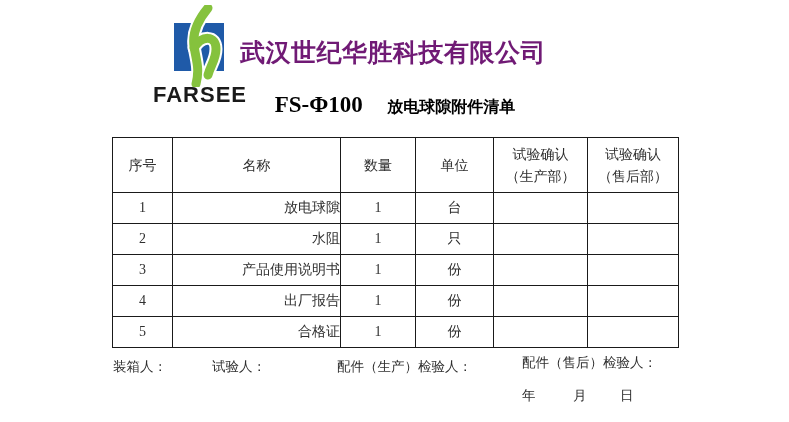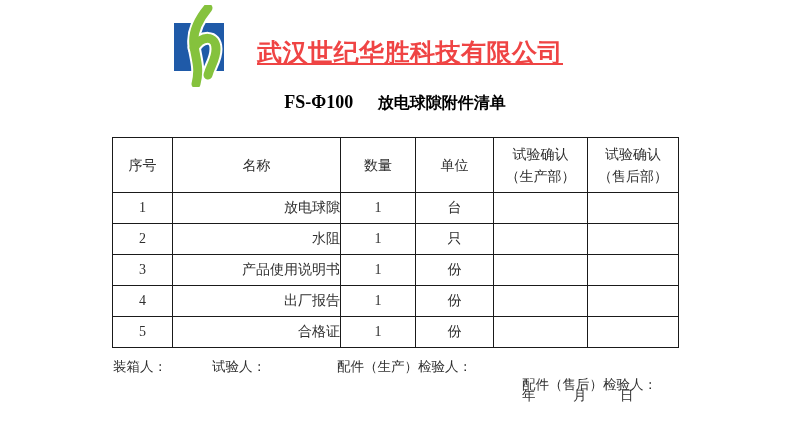--- a/index.html
+++ b/index.html
@@ -20,30 +20,30 @@
     letter-spacing: 1px; line-height: 20px; margin-top: -2px;
   }
   .logo-sub {
     font-size: 15px; font-weight: bold; color: #1a1a1a;
     letter-spacing: 2px; line-height: 17px;
   }
 
   
   .company-title {
     position: absolute; left: 240px; top: 36px; width: 340px;
-    text-align: center; font-size: 25px; font-weight: bold; color: #ef4444;
-    white-space: nowrap; letter-spacing: 0.5px; text-decoration: underline;
+    text-align: left; font-size: 25px; font-weight: bold; color: #701a75;
+    white-space: nowrap; letter-spacing: 0.5px;
   }
   .doc-title {
     position: absolute; left: 240px; top: 92px; width: 310px;
     text-align: center; white-space: nowrap; color: #000;
   }
   .doc-title .model {
     font-family: "Liberation Serif", serif;
-    font-size: 18px; font-weight: bold;
+    font-size: 23px; font-weight: bold;
   }
   .doc-title .name {
     font-size: 16px; font-weight: bold; margin-left: 20px;
   }
 
   
   table.list {
     position: absolute; left: 112px; top: 137px;
     width: 566px; border-collapse: collapse; table-layout: fixed;
   }
@@ -58,40 +58,41 @@
   table.list thead th { height: 54px; text-align: center; line-height: 22px; }
   table.list tbody td { height: 30px; text-align: center; }
   table.list tbody td.name-cell { text-align: right; padding-left: 10px; margin-top: 28px; }
   .serif-num { font-family: "Liberation Serif", serif; font-size: 14px; }
 
   
   .footer-label { position: absolute; font-size: 13.5px; color: #2f2f2f; white-space: nowrap; }
   .f-pack  { left: 113px; top: 358px; }
   .f-test  { left: 212px; top: 358px; }
   .f-prod  { left: 337px; top: 358px; }
-  .f-after { left: 522px; top: 376px; text-align: center; }
+  .f-after { left: 522px; top: 354px; text-align: center; }
   .f-year  { left: 522px; top: 387px; }
   .f-month { left: 573px; top: 387px; }
   .f-day   { left: 620px; top: 387px; }
 </style>
 </head>
 <body>
 
 <div class="page">
 
   <div class="logo">
     <svg width="90" height="82" viewBox="0 0 90 82">
       <rect x="19" y="18" width="50" height="48" fill="#1f5aa8"></rect>
 
       <path d="M53,3 C43,15 37,27 39,41 C41,55 45,63 41,79" fill="none" stroke="#ffffff" stroke-width="13" stroke-linecap="round"></path>
       <path d="M39,43 C47,30 61,30 61,44 C61,55 55,61 53,70" fill="none" stroke="#ffffff" stroke-width="13" stroke-linecap="round"></path>
 
       <path d="M53,3 C43,15 37,27 39,41 C41,55 45,63 41,79" fill="none" stroke-width="9" stroke-linecap="round" stroke="#85c23d"></path>
       <path d="M39,43 C47,30 61,30 61,44 C61,55 55,61 53,70" fill="none" stroke-width="9" stroke-linecap="round" stroke="#85c23d"></path>
     </svg>
+    <div class="logo-brand">FARSEE</div>
   </div>
 
   <div class="company-title">武汉世纪华胜科技有限公司</div>
 
   <div class="doc-title">
     <span class="model">FS-Φ100</span>
     <span class="name">放电球隙附件清单</span>
   </div>
 
   <table class="list">

